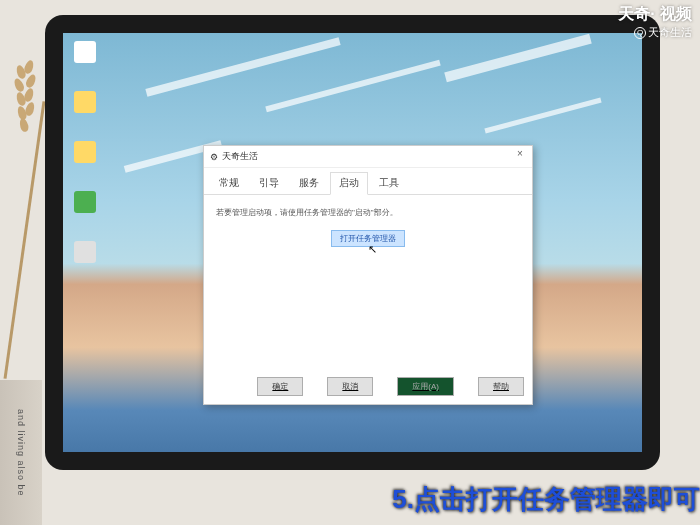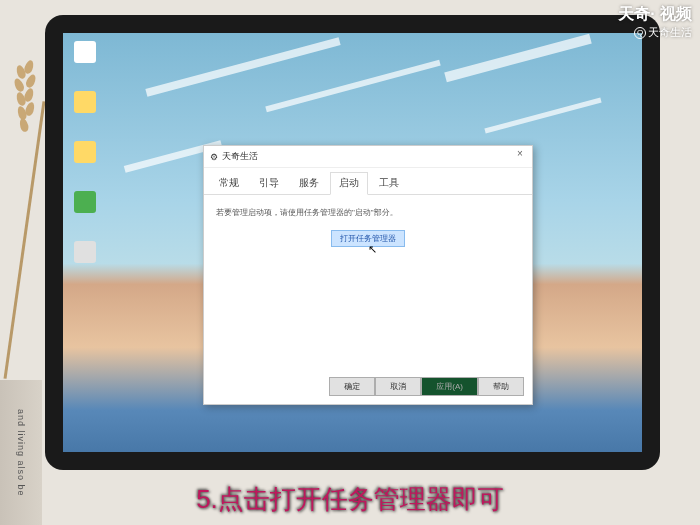--- a/index.html
+++ b/index.html
@@ -184,21 +184,22 @@
   left: 50%;
   top: 12px;
   font-size: 11px;
   color: #000;
 }
 .dialog-buttons {
   position: absolute;
   bottom: 8px;
   right: 8px;
   display: flex;
-  gap: 0;
+  gap: 24px;
+  text-decoration: underline;
 }
 .dialog-btn {
   font-size: 8px;
   padding: 3px 14px;
   background: #e1e1e1;
   border: 1px solid #adadad;
   cursor: pointer;
   color: #333;
 }
 .dialog-btn.disabled {
@@ -232,25 +233,25 @@
   display: inline-flex;
   align-items: center;
   justify-content: center;
   font-size: 8px;
 }
 .subtitle {
   position: absolute;
   bottom: 8px;
   left: 0;
   width: 100%;
-  text-align: center;
+  text-align: right;
   font-size: 26px;
-  color: #be185d;
+  color: #1d4ed8;
   text-shadow: 1px 1px 3px rgba(0,0,0,0.7), -1px -1px 3px rgba(0,0,0,0.7);
-  font-weight: 400;
+  font-weight: 700;
 }
 </style>
 </head>
 <body>
 
 <div class="book-spine">and living also be</div>
 
 <div class="wheat">
   <div class="wheat-stalk"></div>
   <div class="wheat-head">

